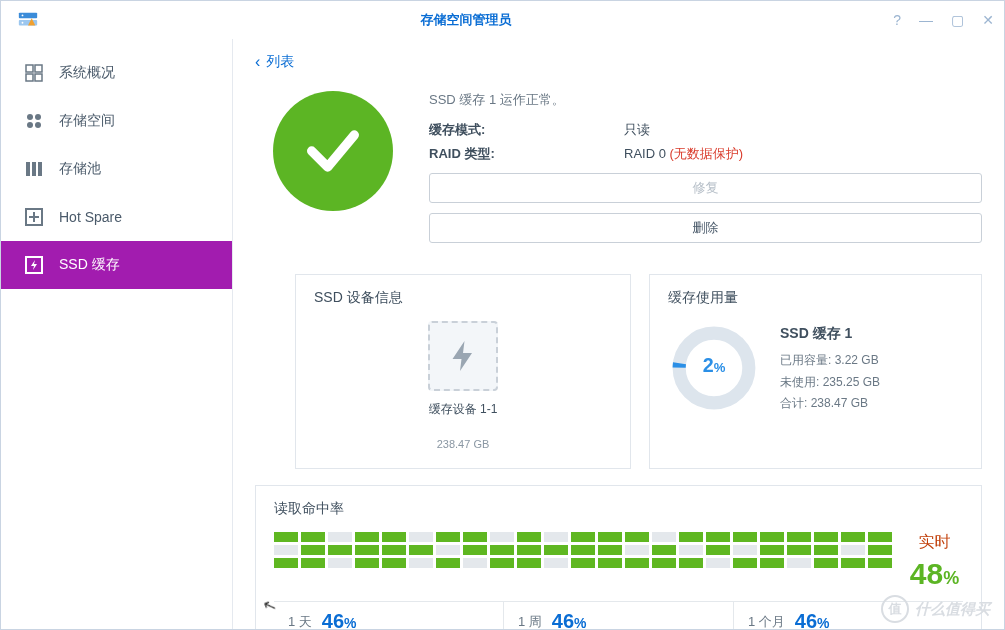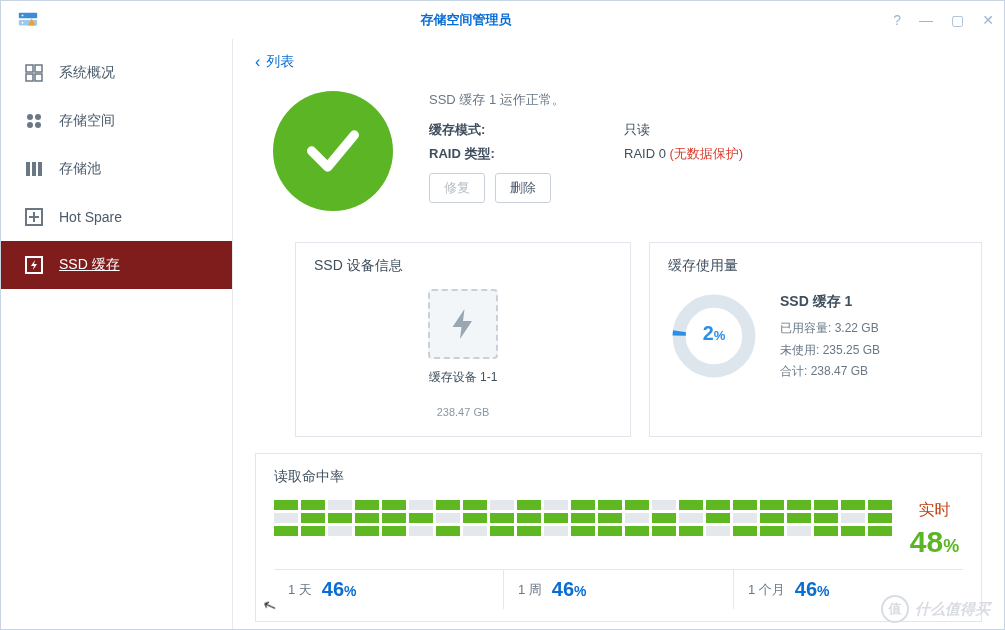--- a/index.html
+++ b/index.html
@@ -7,38 +7,38 @@
     
     .titlebar { height: 38px; display: flex; align-items: center; padding: 0 10px; border-bottom: 1px solid transparent; }
     .app-icon { width: 22px; height: 22px; margin-left: 6px; }
     .title-text { flex: 1; text-align: center; color: #0a6dd4; font-size: 13px; font-weight: bold; }
     .win-controls { display: flex; gap: 18px; color: #9cb5d1; font-size: 14px; }
     .win-controls span { cursor: pointer; }
     
     .main { display: flex; height: calc(100% - 38px); }
     .sidebar { width: 232px; border-right: 1px solid #e5e9ef; padding-top: 10px; }
     .sidebar-item { display: flex; align-items: center; height: 48px; padding-left: 22px; color: #4a5a6a; font-size: 14px; cursor: pointer; }
-    .sidebar-item.active { background: #7f1d1d; color: #fff; text-decoration: underline; }
+    .sidebar-item.active { background: #a21caf; color: #fff; }
     .sidebar-icon { width: 22px; height: 22px; margin-right: 14px; display: flex; align-items: center; justify-content: center; }
     
     .content { flex: 1; overflow-y: auto; padding: 0 22px 20px; }
     .back-link { display: flex; align-items: center; color: #0a6dd4; font-size: 14px; padding: 14px 0 10px; cursor: pointer; }
     .back-link .chev { margin-right: 6px; font-size: 16px; }
     
     .summary { display: flex; padding: 10px 0 16px; border-bottom: 1px solid transparent; }
     .status-circle { width: 120px; height: 120px; border-radius: 60px; background: #5cb524; display: flex; align-items: center; justify-content: center; margin-right: 36px; margin-left: 18px; }
     .summary-right { flex: 1; }
     .summary-title { font-size: 22px; color: #3f4f5e; margin-bottom: 6px; }
     .summary-title .status-ok { color: #5cb524; }
     .summary-sub { font-size: 13px; color: #6a7885; margin-bottom: 12px; }
     .kv-row { display: flex; font-size: 13px; margin-bottom: 6px; color: #3f4f5e; }
     .kv-row .k { width: 195px; font-weight: bold; }
     .link-blue { color: #0a6dd4; }
     .text-red { color: #d93a2a; }
-    .btn-row { margin-top: 10px; display: flex; gap: 10px; }
+    .btn-row { margin-top: 10px; display: flex; gap: 10px; flex-direction: column; }
     .btn { border: 1px solid #c9d0d8; background: #fff; padding: 5px 14px; font-size: 13px; color: #4a5a6a; cursor: pointer; border-radius: 3px; }
     .btn.disabled { color: #b5bec7; cursor: default; }
     
     .panel-row { display: flex; gap: 18px; margin-top: 14px; padding-left: 40px; }
     .panel { border: 1px solid #e1e6ec; padding: 14px 18px 18px; flex: 1; }
     .panel-title { font-size: 14px; color: #3f4f5e; margin-bottom: 14px; }
     
     .device-card { width: 94px; margin: 0 auto; text-align: center; }
     .device-box { width: 70px; height: 70px; border: 2px dashed #c9d0d8; border-radius: 4px; margin: 0 auto 10px; background: #f3f6f9; display: flex; align-items: center; justify-content: center; position: relative; }
     .device-name { font-size: 12px; color: #3f4f5e; margin-bottom: 20px; }

